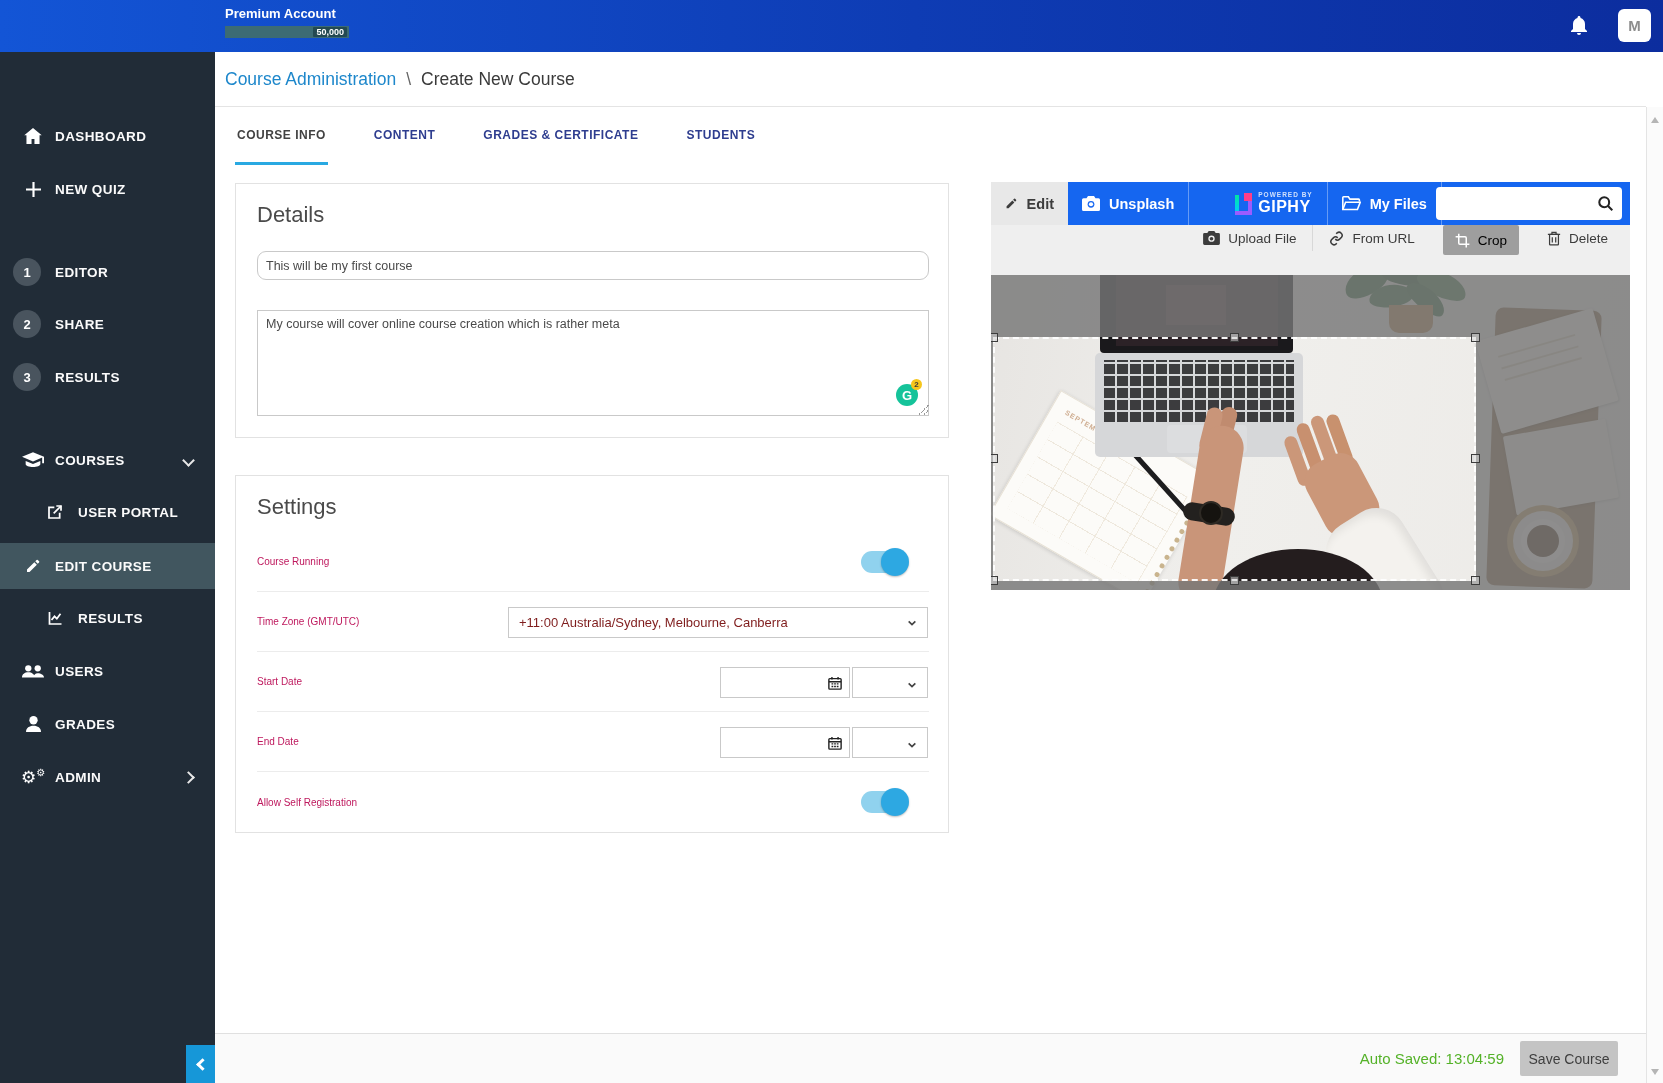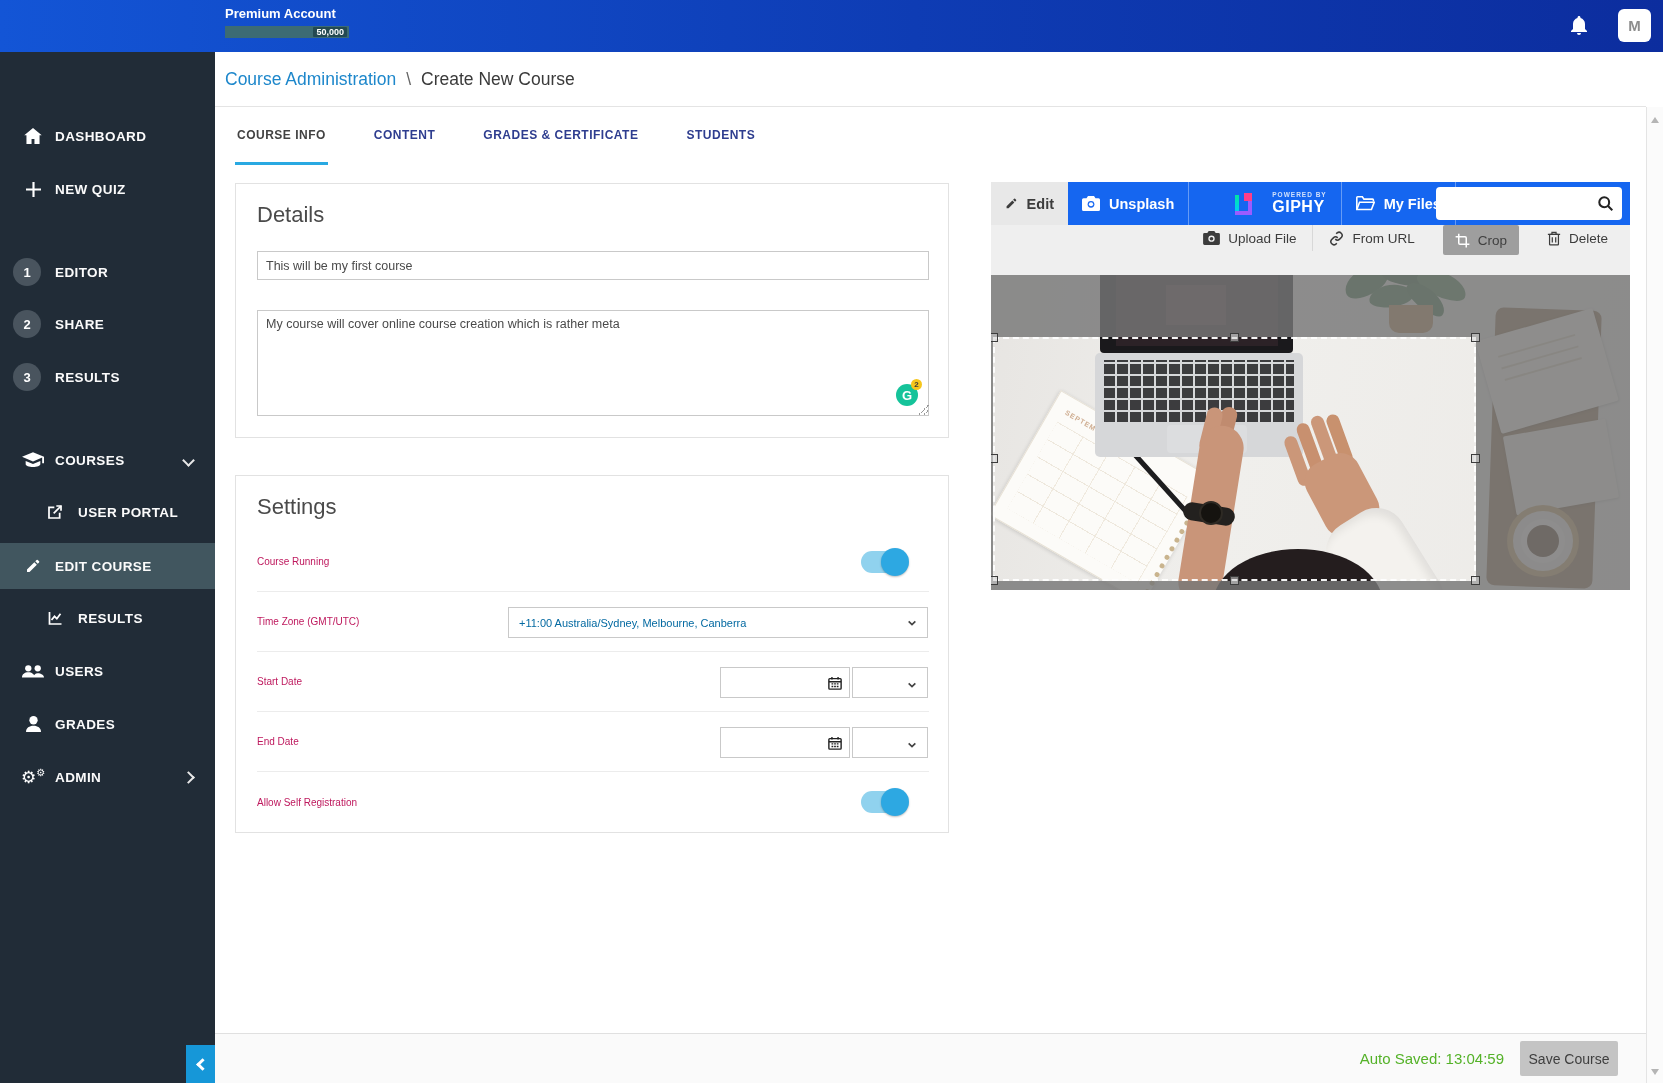--- a/index.html
+++ b/index.html
@@ -42,62 +42,62 @@
   .tabsrow { position:absolute; left:235px; top:107px; height:58px; display:flex; align-items:stretch; }
   .tab { display:flex; align-items:center; margin-right:44px; font-size:12px; font-weight:700; letter-spacing:.5px; color:#2e3d8f; cursor:pointer; border-bottom:3px solid transparent; padding:0 2px; }
   .tab.active { color:#424242; border-bottom-color:#29a9e2; }
 
   
   .card { position:absolute; background:#fff; border:1px solid #e2e2e2; }
   .card-details { left:235px; top:183px; width:714px; height:255px; }
   .card-settings { left:235px; top:460px; width:714px; height:358px;margin-top:15px; }
   .card-title { position:absolute; left:21px; top:18px; font-size:22px; color:#4a4a4a; }
   .txt-input { position:absolute; border:1px solid #c9c9c9; font-family:"Liberation Sans",sans-serif; font-size:12.5px; color:#4a4a4a; padding:0 8px; background:#fff; }
-  .title-input { left:21px; top:67px; width:672px; height:29px; }
+  .title-input { left:21px; top:67px; width:672px; height:29px;border-radius:9px; }
   .desc-area { position:absolute; left:21px; top:126px; width:672px; height:106px; border:1px solid #c9c9c9; font-family:"Liberation Sans",sans-serif; font-size:12.5px; color:#4a4a4a; padding:6px 8px; resize:none; }
   .grammarly { position:absolute; left:660px; top:200px; width:22px; height:22px; background:#15c39a; border-radius:50%; color:#fff; font-size:13px; font-weight:700; display:flex; align-items:center; justify-content:center; }
   .grammarly .g-badge { position:absolute; right:-4px; top:-5px; width:11px; height:11px; background:#f6c61c; border-radius:50%; color:#3c3c3c; font-size:8px; font-weight:700; display:flex; align-items:center; justify-content:center; }
   .resize-grip { position:absolute; left:683px; top:221px; width:10px; height:10px;
      background:linear-gradient(135deg, transparent 45%, #999 45%, #999 50%, transparent 50%, transparent 70%, #999 70%, #999 75%, transparent 75%); }
 
   .set-row { position:absolute; left:21px; width:672px; height:60px; border-bottom:1px solid #ececec; display:flex; align-items:center; }
   .set-row.last { border-bottom:none; }
   .set-label { font-size:10px; color:#be185d; }
   .toggle { position:absolute; right:22px; width:46px; height:22px; background:#90d2ee; border-radius:11px; cursor:pointer; }
   .toggle .knob { position:absolute; right:-2px; top:-3px; width:28px; height:28px; background:#2da8e2; border-radius:50%; box-shadow:0 1px 2px rgba(0,0,0,.25); }
-  .tz-select { position:absolute; left:251px; top:15px; width:420px; height:31px; border:1px solid #c9c9c9; display:flex; align-items:center; padding:0 10px; font-size:11px; color:#0369a1; cursor:pointer; background:#fff; }
+  .tz-select { position:absolute; left:251px; top:15px; width:420px; height:31px; border:1px solid #c9c9c9; display:flex; align-items:center; padding:0 10px; font-size:13px; color:#7f1d1d; cursor:pointer; background:#fff; }
   .tz-select .sel-chev { position:absolute; right:10px; }
   .date-box { position:absolute; left:463px; top:15px; width:130px; height:31px; border:1px solid #c9c9c9; background:#fff; cursor:text; }
   .date-box svg { position:absolute; right:7px; top:8px; }
   .empty-select { position:absolute; left:595px; top:15px; width:76px; height:31px; border:1px solid #c9c9c9; background:#fff; cursor:pointer; }
   .empty-select .sel-chev { position:absolute; right:10px; top:12px; }
   .sel-chev { width:10px; height:10px; }
 
   
   .media-tabs { position:absolute; left:991px; top:182px; width:639px; height:43px; background:#1566f0; display:flex; z-index:5; }
   .mtab { display:flex; align-items:center; justify-content:center; gap:9px; color:#fff; font-size:14.5px; font-weight:600; cursor:pointer; border-right:1px solid rgba(255,255,255,.35); padding:0 14px; }
   .mtab:last-of-type { border-right:none; }
   .mtab.edit { background:#e8e8e8; color:#3c3c3c; width:77px; border-right:none; }
-  .giphy-logo { display:flex; align-items:center; gap:20px;padding-left:32px; }
+  .giphy-logo { display:flex; align-items:center; gap:6px;padding-left:32px; }
   .giphy-mark { position:relative; width:17px; height:22px; }
   .giphy-mark .bar-l { position:absolute; left:0; top:2px; width:4px; height:18px; background:linear-gradient(180deg,#00e8a0,#00ccff); }
   .giphy-mark .bar-b { position:absolute; left:0; bottom:0; width:17px; height:4px; background:#9a5cff; }
   .giphy-mark .bar-r { position:absolute; right:0; top:6px; width:4px; height:14px; background:#9a5cff; }
   .giphy-mark .flag { position:absolute; right:0; top:0; width:8px; height:8px; background:#ff3e88; }
   .giphy-txt { display:flex; flex-direction:column; line-height:1; }
   .giphy-powered { font-size:6.5px; letter-spacing:1px; font-weight:700; color:rgba(255,255,255,.8); }
   .giphy-name { font-size:16px; font-weight:800; letter-spacing:.5px; }
   .media-search { position:absolute; right:8px; top:5px; width:186px; height:33px; background:#fff; border-radius:4px; }
   .media-search input { position:absolute; left:0; top:0; width:100%; height:100%; border:none; outline:none; background:transparent; font-family:"Liberation Sans",sans-serif; font-size:13.5px; color:#333; padding:0 30px 0 10px;margin-top:42px; }
   .media-search svg { position:absolute; right:8px; top:8px; }
 
   .media-toolbar { position:absolute; left:991px; top:225px; width:639px; height:50px; background:#efefef; display:flex; align-items:flex-start; justify-content:flex-end; z-index:5; }
   .tool-item { display:flex; align-items:center; gap:8px; font-size:13.5px; color:#3c3c3c; padding:0 16px; height:26px; cursor:pointer; border-left:1px solid #d8d8d8; }
   .tool-item:first-child { border-left:none; }
-  .tool-item.crop-active { background:#9e9e9e; color:#404040; border-left:none; border-radius:2px; margin:0 12px; padding:0 12px; height:30px; }
+  .tool-item.crop-active { background:#9e9e9e; color:#000000; border-left:none; border-radius:2px; margin:0 12px; padding:0 12px; height:30px; }
   .tool-item.del { border-left:none; margin-right:6px; }
 
   
   .photo-wrap { position:absolute; left:991px; top:267px; width:639px; height:323px; background:#ebe9e6; overflow:hidden; }
   .photo-wrap * { position:absolute; }
   .desk { left:0; top:0; width:639px; height:323px; background:linear-gradient(100deg,#e7e5e2 0%,#f0efec 40%,#eceae7 100%); }
   .laptop-screen { left:109px; top:0px; width:193px; height:86px; background:#1a191c; border-radius:4px; }
   .laptop-inner { left:125px; top:7px; width:162px; height:72px; background:#2c2227; }
   .laptop-glow { left:175px; top:18px; width:60px; height:40px; background:#4a3339; }
   .laptop-kb { left:104px; top:86px; width:208px; height:104px; background:#d6d7d9; border-radius:5px; }

